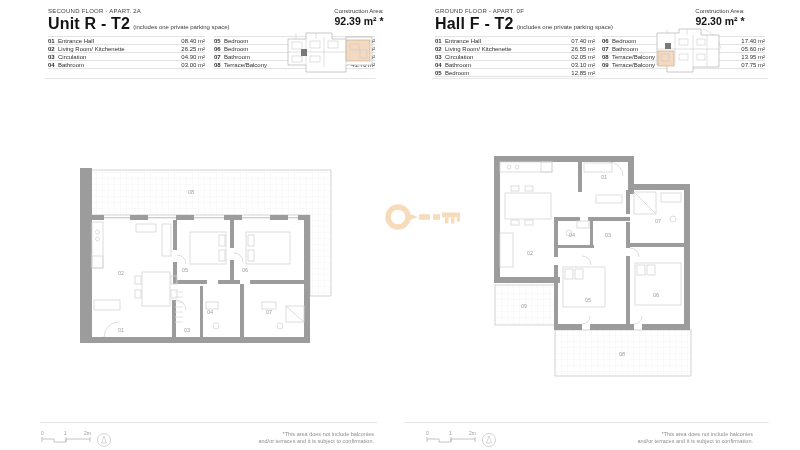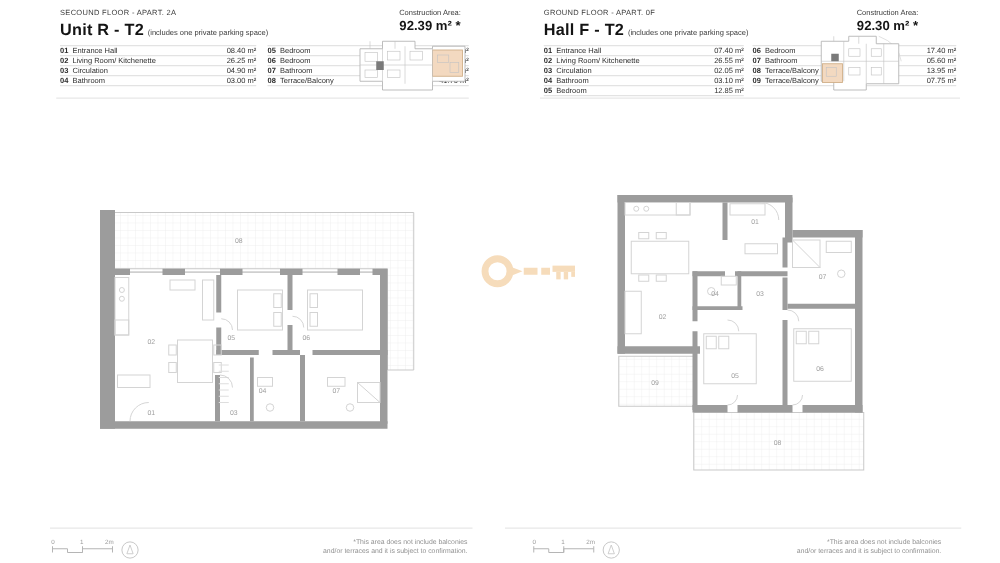--- a/index.html
+++ b/index.html
@@ -2,21 +2,21 @@
 <html><head>
 <meta charset="utf-8">
 <title>Floor Plan Sheet</title>
 <style>
   html,body{margin:0;padding:0}
   body{width:800px;height:450px;background:#ffffff;position:relative;overflow:hidden;
        font-family:"Liberation Sans",sans-serif;color:#2e2e2e;}
   .panel{position:absolute;top:0;width:400px;height:450px}
   .floor-label{position:absolute;font-size:6px;letter-spacing:.25px;color:#3b3b3b;white-space:nowrap}
   .unit-line{position:absolute;white-space:nowrap}
-  .unit-name{font-size:13px;font-weight:700;color:#141414;letter-spacing:.2px}
+  .unit-name{font-size:16px;font-weight:700;color:#141414;letter-spacing:.2px}
   .unit-note{font-size:6px;color:#3b3b3b;margin-left:3px}
   .area-block{position:absolute;width:84px;text-align:center}
   .area-label{font-size:6px;color:#3b3b3b}
   .area-value{font-size:10.5px;font-weight:700;color:#141414;margin-top:1px}
   .rule{position:absolute;border-top:1px solid #e7e7e7;height:0}
   .room-col{position:absolute;border-top:1px solid #e3e3e3}
   .room-row{display:flex;align-items:center;height:7px;border-bottom:1px solid #e3e3e3;
             font-size:6px;color:#2e2e2e;white-space:nowrap}
   .room-row .rnum{font-weight:700;width:10px;flex:none}
   .room-row .rname{flex:1;overflow:hidden}
@@ -28,21 +28,21 @@
   .scale-text{fill:#9a9a9a;font-size:5px}
 </style>
 </head>
 <body>
 
 <section class="panel" style="left:0">
   <div class="floor-label" style="left:48px;top:8px">SECOUND FLOOR - APART. 2A</div>
   <div class="unit-line" style="left:48px;top:15px">
     <span class="unit-name">Unit R - T2</span><span class="unit-note">(includes one private parking space)</span>
   </div>
-  <div class="area-block" style="left:302px;top:8px">
+  <div class="area-block" style="left:317px;top:8px">
     <div class="area-label">Construction Area:</div>
     <div class="area-value">92.39 m² *</div>
   </div>
   <div class="rule" style="left:45px;top:78px;width:330px"></div>
 
   <div class="room-col" style="left:48px;top:36px;width:157px">
     <div class="room-row">
         <span class="rnum">01</span>
         <span class="rname">Entrance Hall</span>
         <span class="rarea">08.40 m²</span>
@@ -191,21 +191,21 @@
     <div>*This area does not include balconies</div>
     <div>and/or terraces and it is subject to confirmation.</div>
   </div>
 </section>
 
 <section class="panel" style="left:400px">
   <div class="floor-label" style="left:35px;top:8px">GROUND FLOOR - APART. 0F</div>
   <div class="unit-line" style="left:35px;top:15px">
     <span class="unit-name">Hall F - T2</span><span class="unit-note">(includes one private parking space)</span>
   </div>
-  <div class="area-block" style="left:268px;top:8px">
+  <div class="area-block" style="left:278px;top:8px">
     <div class="area-label">Construction Area:</div>
     <div class="area-value">92.30 m² *</div>
   </div>
   <div class="rule" style="left:32px;top:78px;width:336px"></div>
 
   <div class="room-col" style="left:35px;top:36px;width:160px">
     <div class="room-row">
         <span class="rnum">01</span>
         <span class="rname">Entrance Hall</span>
         <span class="rarea">07.40 m²</span>

